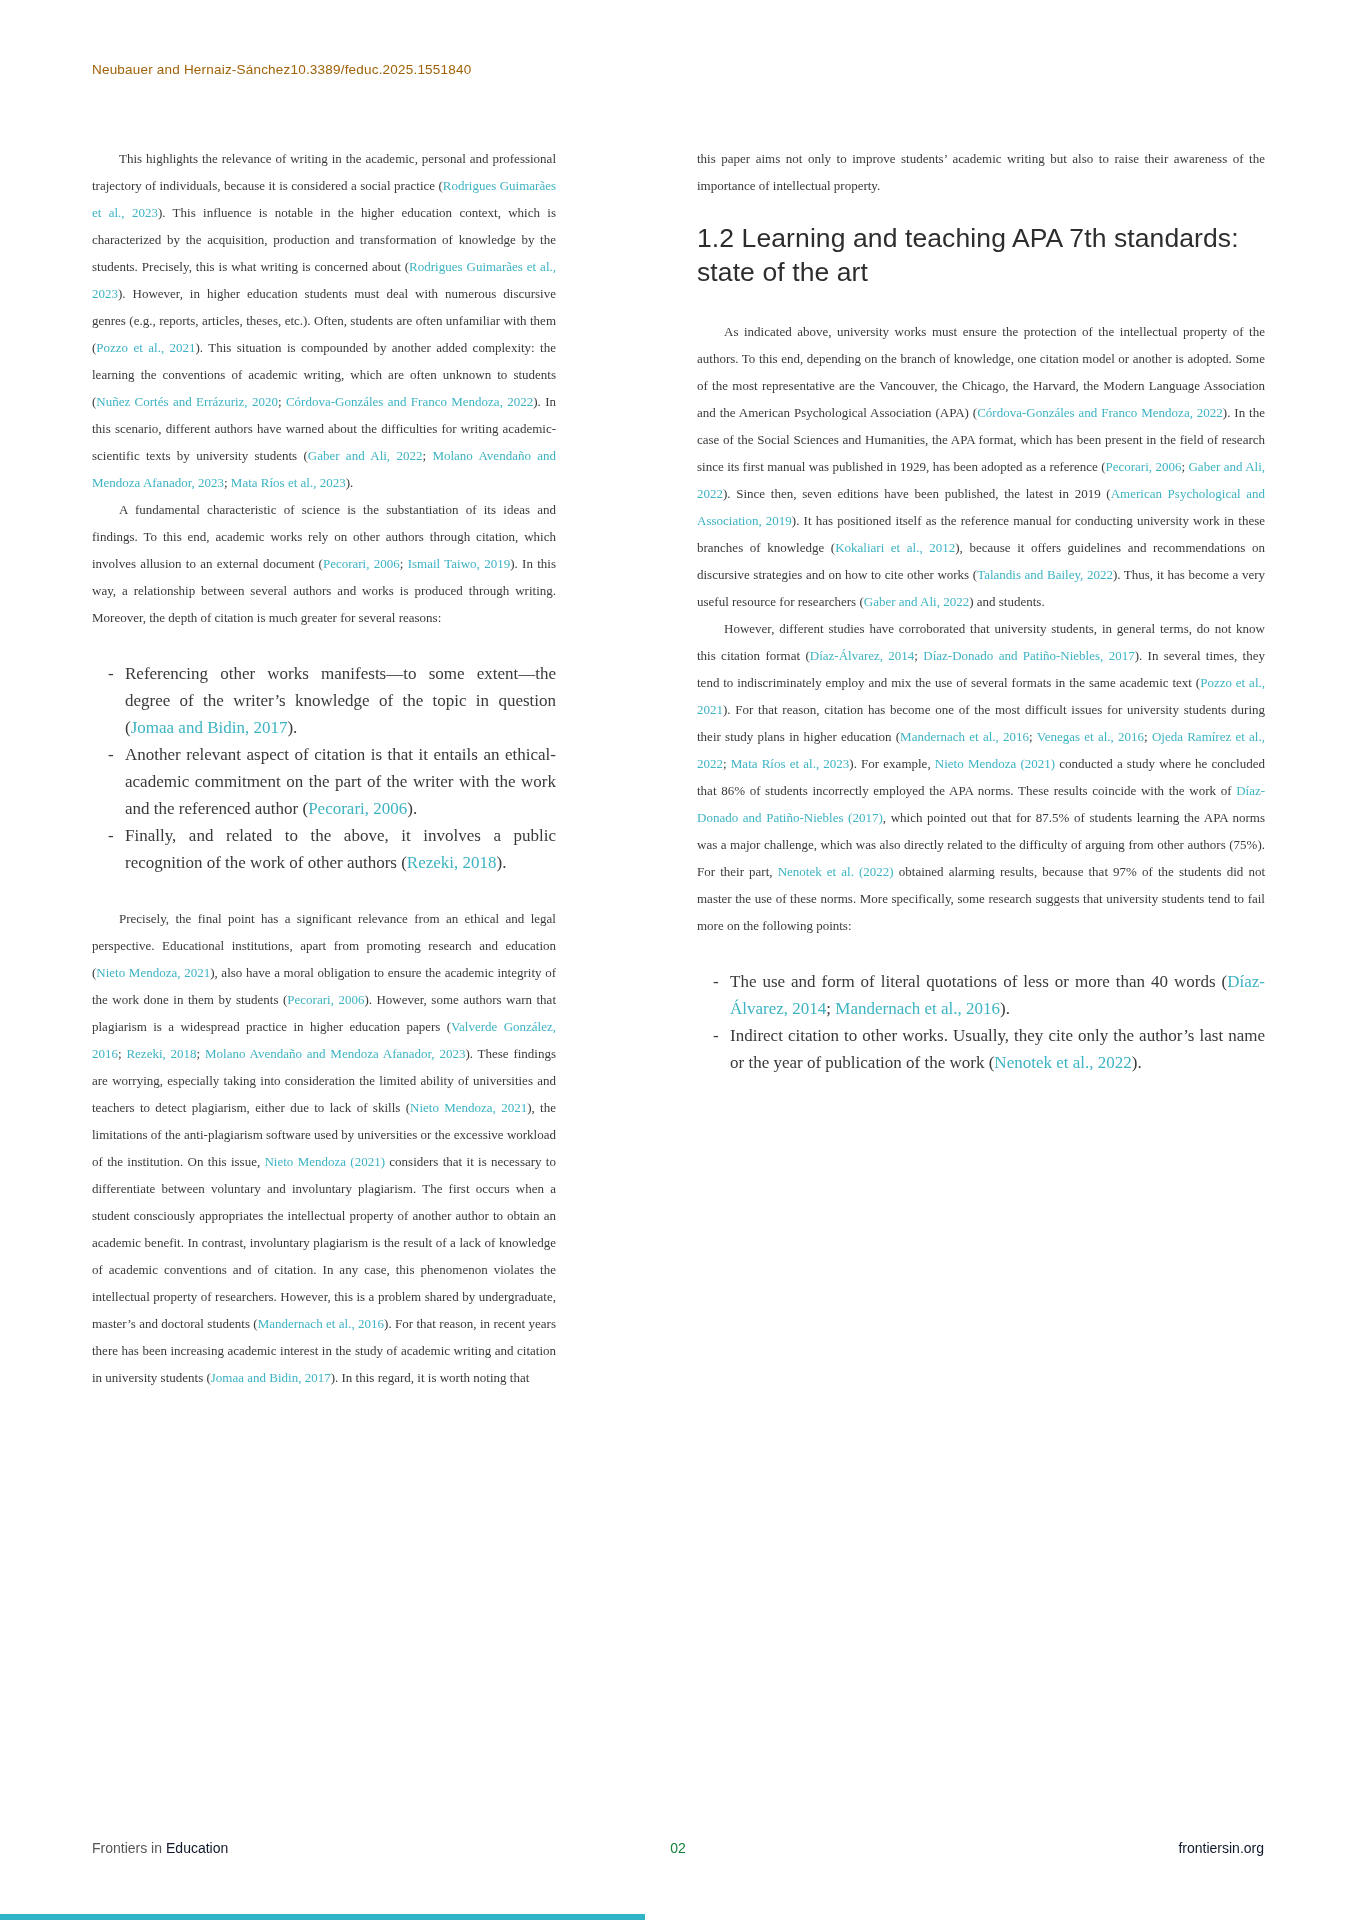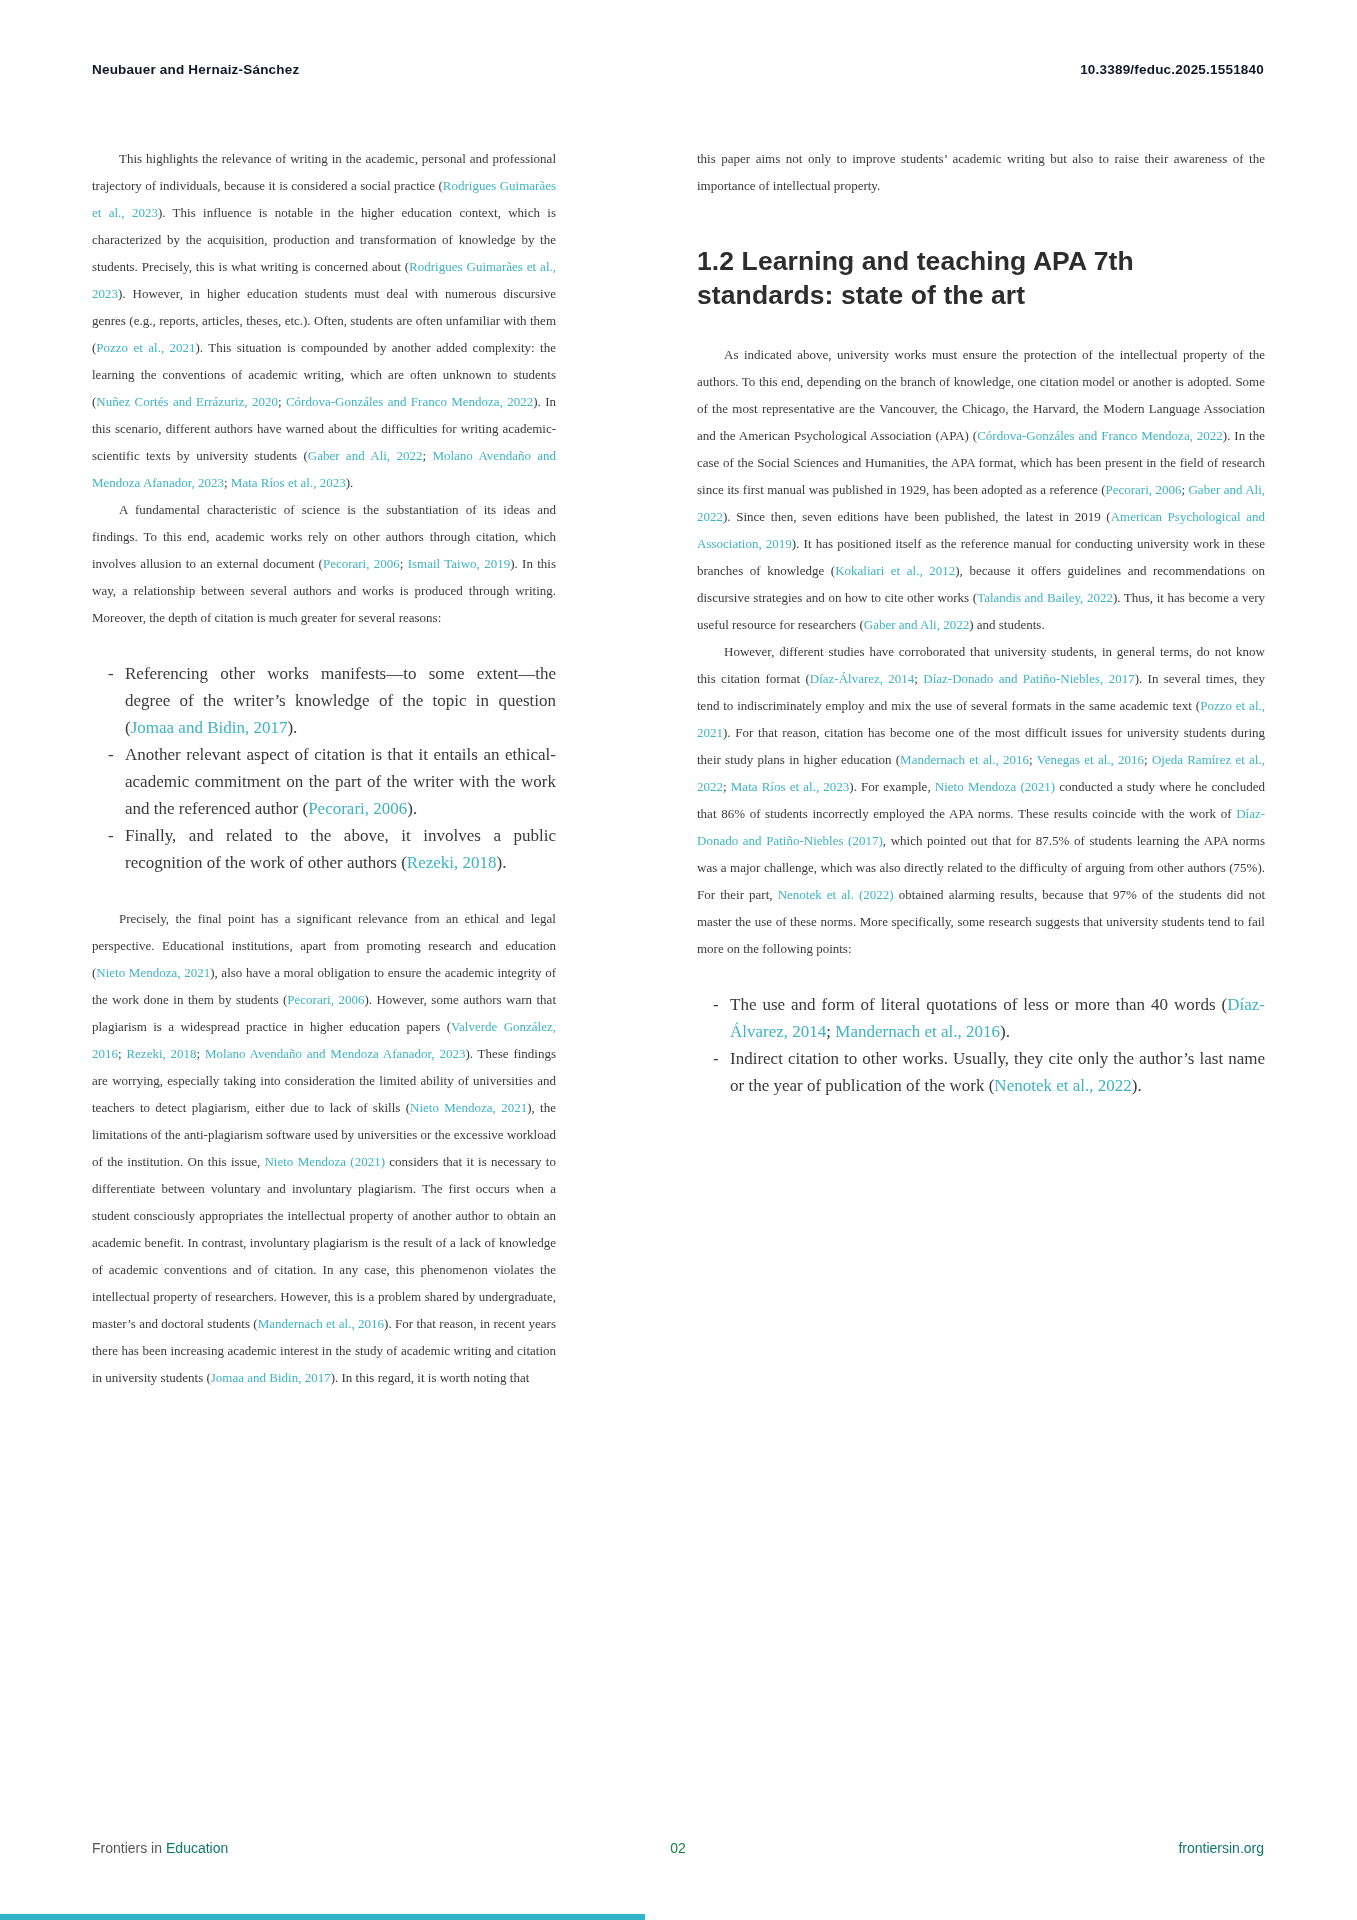--- a/index.html
+++ b/index.html
@@ -7,39 +7,39 @@
     position:relative;
     width:1357px; height:1920px;
     background:#ffffff;
     overflow:hidden;
     font-family:"Liberation Serif", serif;
     color:#3a3a3a;
   }
   
   .page-header {
     position:absolute; top:62px; left:92px; right:93px;
-    display:flex; justify-content:space-between;
+    display:flex; 
     font-family:"Liberation Sans", sans-serif;
-    font-size:13.5px; color:#0f172a; letter-spacing:0.2px;font-weight:bold;
+    font-size:13.5px; color:#a16207; letter-spacing:0.2px;
   }
   
   .col { position:absolute; top:145px; }
   .col-left  { left:92px;  width:464px; }
   .col-right { left:697px; width:568px; }
   .para {
     margin:0; text-align:justify;
     font-size:13px; line-height:27px;
   }
   .para.indent { text-indent:27px; }
   .section-heading {
     font-family:"Liberation Sans", sans-serif;
-    font-weight:700;
+    font-weight:400;
     font-size:26.5px; line-height:34px;
     color:#2d2d2d; letter-spacing:0.1px;
-    margin:45px 0 29px 0;
+    margin:22px 0 29px 0;
   }
   .dash-list {
     list-style:none;
     margin:29px 0 29px 0;
     padding:0 0 0 33px;
   }
   .dash-list li {
     position:relative; text-align:justify;
     font-size:17px; line-height:27px;
   }
@@ -51,21 +51,21 @@
   .cite { color:#3db3c3; cursor:pointer; }
   
   .page-footer {
     position:absolute; top:1840px; left:92px; right:93px;
     display:flex; justify-content:space-between; align-items:baseline;
     font-family:"Liberation Sans", sans-serif;
     font-size:14px; color:#55565a;
   }
   .footer-center { position:absolute; left:0; right:0; text-align:center; color:#15803d; }
   .footer-left, .footer-right { position:relative; z-index:1; background:#fff; }
-  .teal { color:#0f766e;text-align:center; }
+  .teal { color:#0f172a;text-align:center; }
   .footer-left .prefix { margin-right:4px; }
   .bottom-bar {
     position:absolute; left:0; bottom:0;
     width:645px; height:6px;
     background:#2fb4c8;
   }
 </style>
 </head>
 <body>
 

